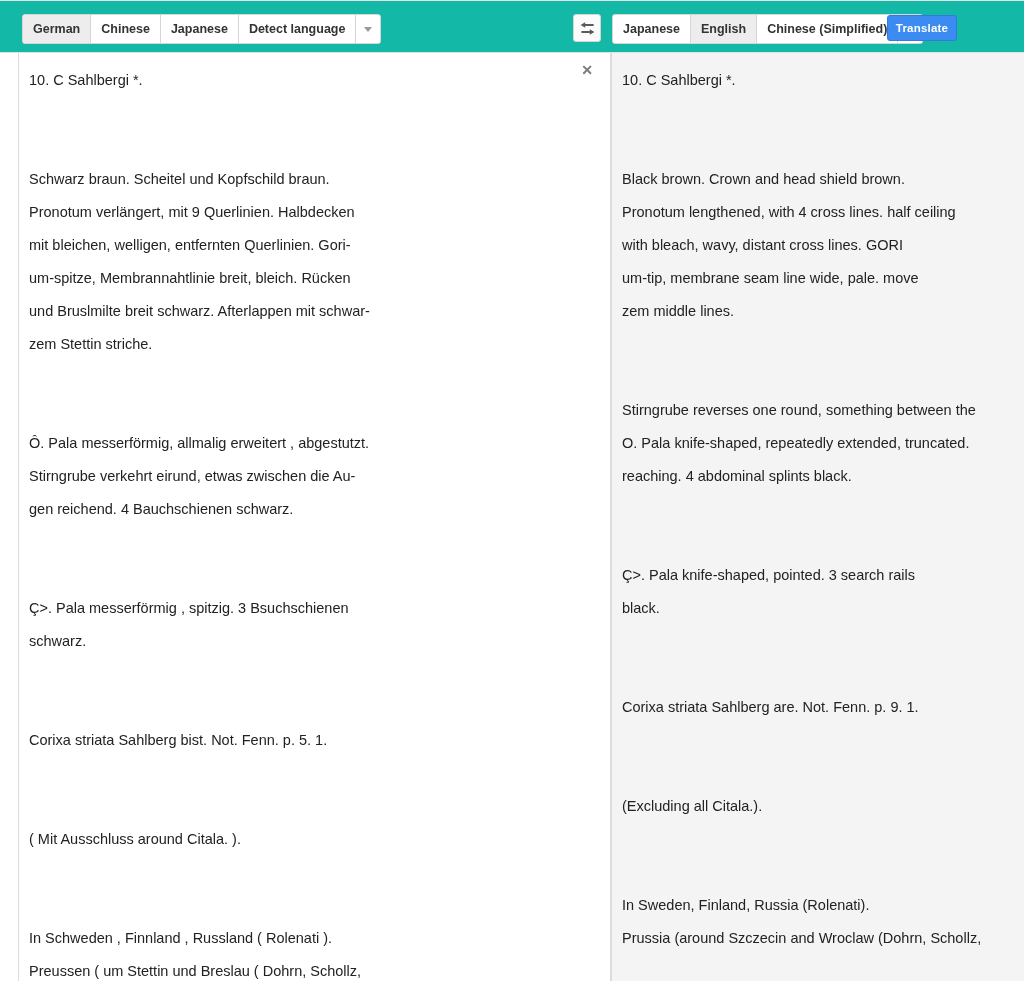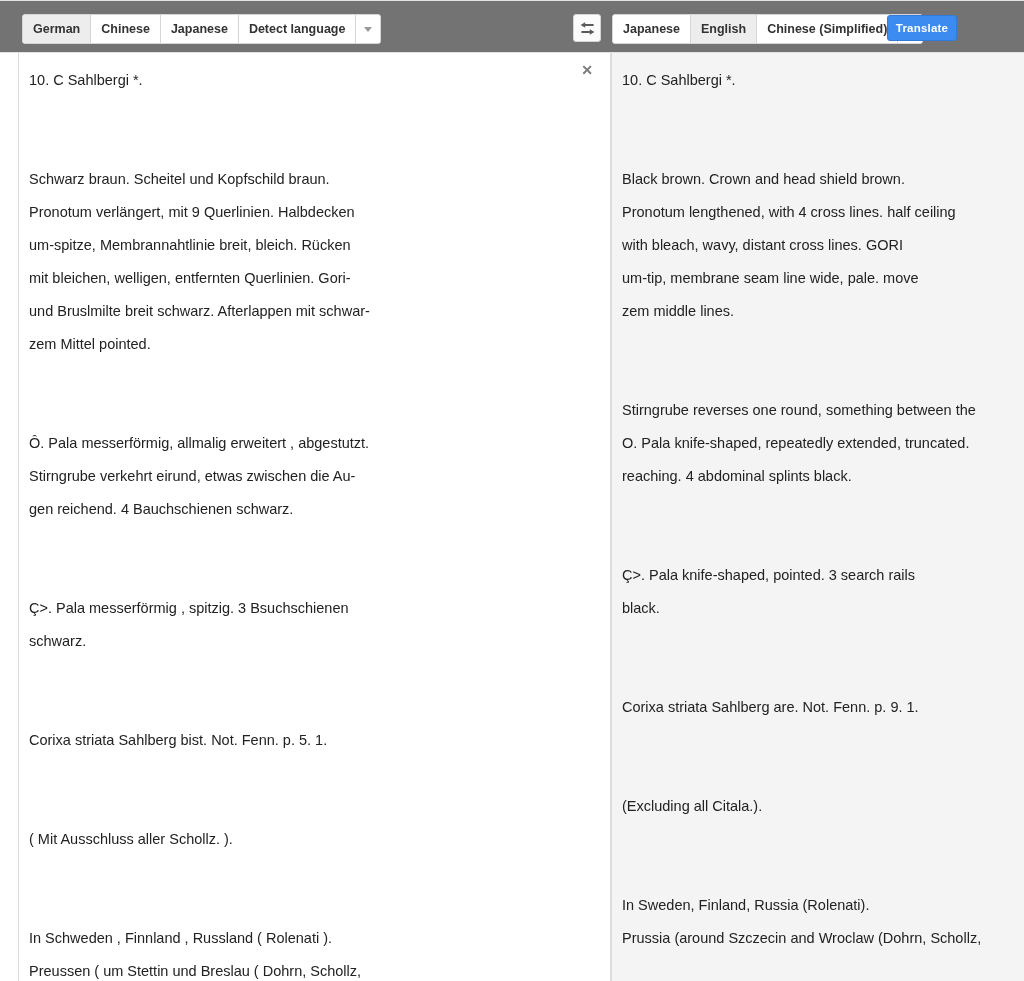--- a/index.html
+++ b/index.html
@@ -19,21 +19,21 @@
     background: #ffffff;
   }
 
   
   .toolbar {
     position: absolute;
     top: 0;
     left: 0;
     width: 1024px;
     height: 53px;
-    background: #737373;
+    background: #14b8a6;
     border-top: 1px solid #e2e2e2;
     border-bottom: 1px solid #e2e2e2;
     box-sizing: border-box;
   }
 
   .lang-group {
     position: absolute;
     display: flex;
     align-items: stretch;
     height: 28px;
@@ -222,39 +222,39 @@
 
     <div class="pane source">
       <div class="pane-inner">
         <div class="close-button">✕</div>
         <div id="source-lines">
             <div class="doc-line">10. C Sahlbergi *.</div>
             <div class="doc-line blank">&nbsp;</div>
             <div class="doc-line blank">&nbsp;</div>
             <div class="doc-line">Schwarz braun. Scheitel und Kopfschild braun.</div>
             <div class="doc-line">Pronotum verlängert, mit 9 Querlinien. Halbdecken</div>
+            <div class="doc-line">mit bleichen, welligen, entfernten Querlinien. Gori-</div>
             <div class="doc-line">um-spitze, Membrannahtlinie breit, bleich. Rücken</div>
-            <div class="doc-line">mit bleichen, welligen, entfernten Querlinien. Gori-</div>
             <div class="doc-line">und Bruslmilte breit schwarz. Afterlappen mit schwar-</div>
-            <div class="doc-line">zem Mittel pointed.</div>
+            <div class="doc-line">zem Stettin striche.</div>
             <div class="doc-line blank">&nbsp;</div>
             <div class="doc-line blank">&nbsp;</div>
             <div class="doc-line">Ô. Pala messerförmig, allmalig erweitert , abgestutzt.</div>
             <div class="doc-line">Stirngrube verkehrt eirund, etwas zwischen die Au-</div>
             <div class="doc-line">gen reichend. 4 Bauchschienen schwarz.</div>
             <div class="doc-line blank">&nbsp;</div>
             <div class="doc-line blank">&nbsp;</div>
             <div class="doc-line">Ç&gt;. Pala messerförmig , spitzig. 3 Bsuchschienen</div>
             <div class="doc-line">schwarz.</div>
             <div class="doc-line blank">&nbsp;</div>
             <div class="doc-line blank">&nbsp;</div>
             <div class="doc-line">Corixa striata Sahlberg bist. Not. Fenn. p. 5. 1.</div>
             <div class="doc-line blank">&nbsp;</div>
             <div class="doc-line blank">&nbsp;</div>
-            <div class="doc-line">( Mit Ausschluss aller Schollz. ).</div>
+            <div class="doc-line">( Mit Ausschluss around Citala. ).</div>
             <div class="doc-line blank">&nbsp;</div>
             <div class="doc-line blank">&nbsp;</div>
             <div class="doc-line">In Schweden , Finnland , Russland ( Rolenati ).</div>
             <div class="doc-line">Preussen ( um Stettin und Breslau ( Dohrn, Schollz,</div>
           </div>
       </div>
     </div>
 
     <div class="pane target">
       <div class="pane-inner">

